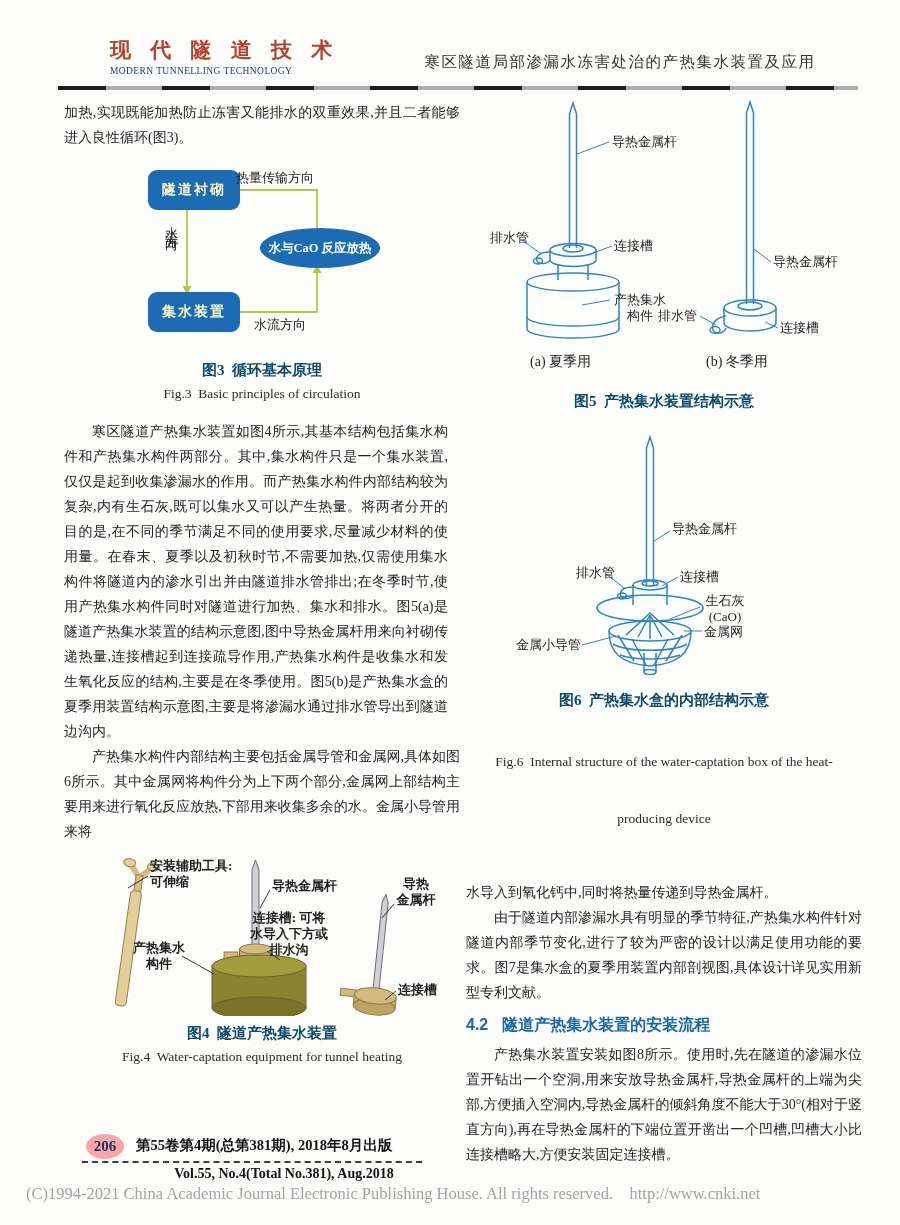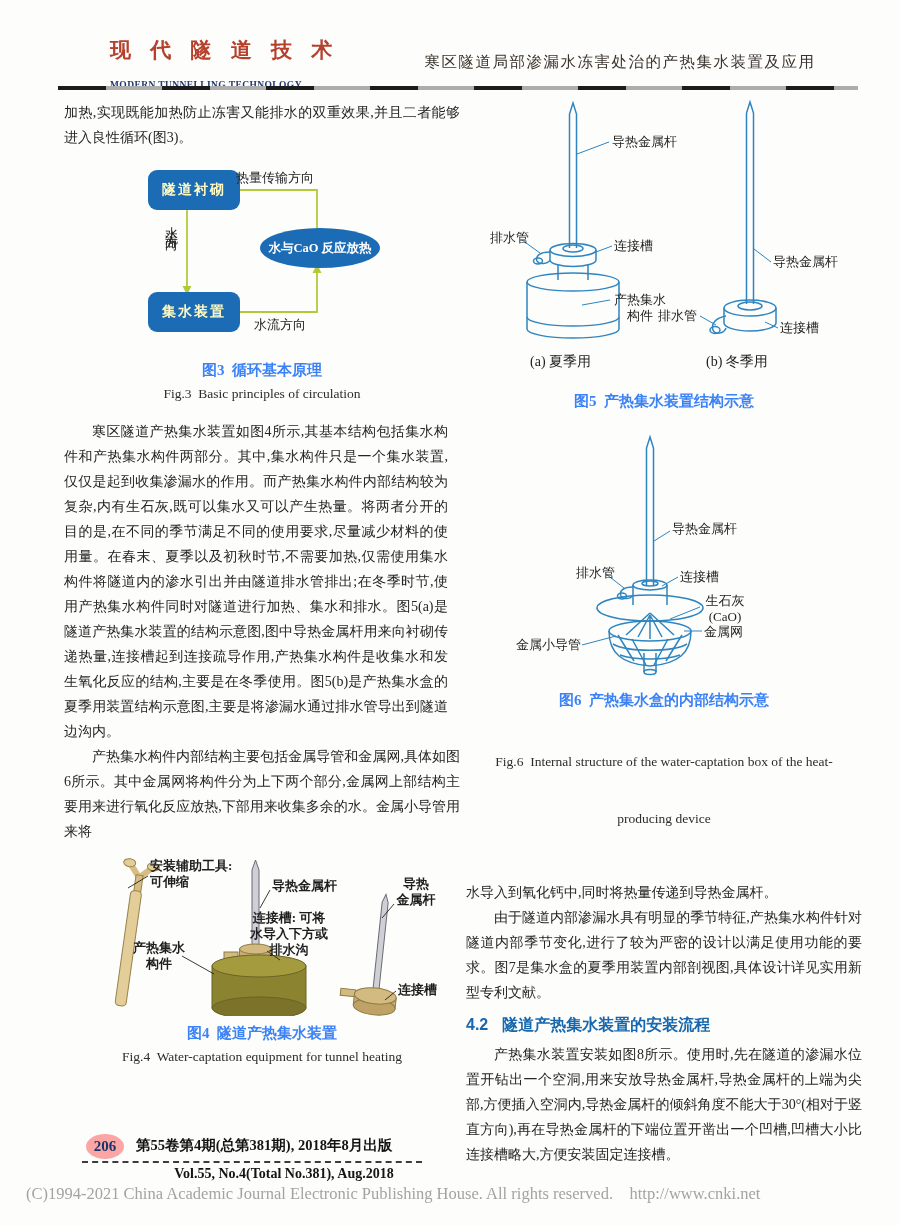--- a/index.html
+++ b/index.html
@@ -4,36 +4,36 @@
 <style>
   html,body{margin:0;padding:0}
   body{
     width:900px;height:1225px;position:relative;overflow:hidden;
     background:#fdfdfc;color:#262626;
     font-family:"Liberation Serif","DejaVu Serif",serif;
   }
   
   .journal-block{position:absolute;left:110px;top:36px}
   .journal-cn{font-size:21px;font-weight:700;color:#b5402c;letter-spacing:7px;white-space:pre}
-  .journal-en{font-size:9.5px;font-weight:700;color:#20396f;letter-spacing:.4px;margin-top:16px}
+  .journal-en{font-size:9.5px;font-weight:400;color:#20396f;letter-spacing:.4px;margin-top:2px}
   .article-title{position:absolute;left:420px;top:52px;width:400px;font-size:15.5px;color:#3a332c;letter-spacing:1.5px;text-align:center}
   .header-rule{position:absolute;left:58px;top:86px;width:800px;height:4px;
     background:repeating-linear-gradient(to right,#1c1c1c 0 48px,#adadad 48px 104px)}
   
   .col{position:absolute;width:396px}
   .col-left{left:64px;top:100px}
   .col-right{left:466px;top:92px}
   .para{font-size:14px;line-height:25px;text-align:justify;color:#252525}
   .indent{text-indent:2em}
   
   .figure{position:relative;width:396px}
   .fig-label{position:absolute;font-size:13px;line-height:16px;color:#1e1e1e}
   .fig-label.center{text-align:center}
   .fig-label.bold{font-weight:700}
-  .cap-cn{text-align:center;font-size:15px;font-weight:600;color:#3b82f6;white-space:pre;margin-top:12px}
+  .cap-cn{text-align:center;font-size:15px;font-weight:600;color:#0c4a6e;white-space:pre;margin-top:12px}
   .cap-en{text-align:center;font-size:13.5px;color:#2c2c2c;white-space:pre;margin-top:4px;line-height:19px}
   
   .f3-box{position:absolute;width:92px;height:40px;background:#1b6cb5;border-radius:9px;
     color:#fef9c3;font-size:14px;font-weight:600;display:flex;align-items:center;justify-content:center;letter-spacing:2px}
   .f3-ellipse{position:absolute;background:#1b6cb5;border-radius:50%;color:#fff;font-size:12.5px;
     font-weight:600;display:flex;align-items:center;justify-content:center;white-space:pre}
   .f3-label{position:absolute;font-size:13px;color:#222;white-space:pre}
   .f3-label.vertical{writing-mode:vertical-rl;letter-spacing:4px}
   
   .sec-head{font-family:"Liberation Sans","DejaVu Sans",sans-serif;font-size:16px;font-weight:700;color:#1667ad;margin:10px 0 6px 0}

